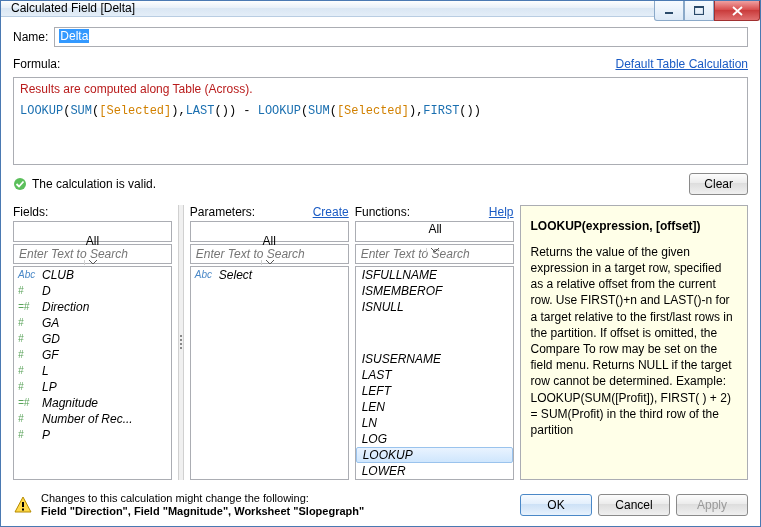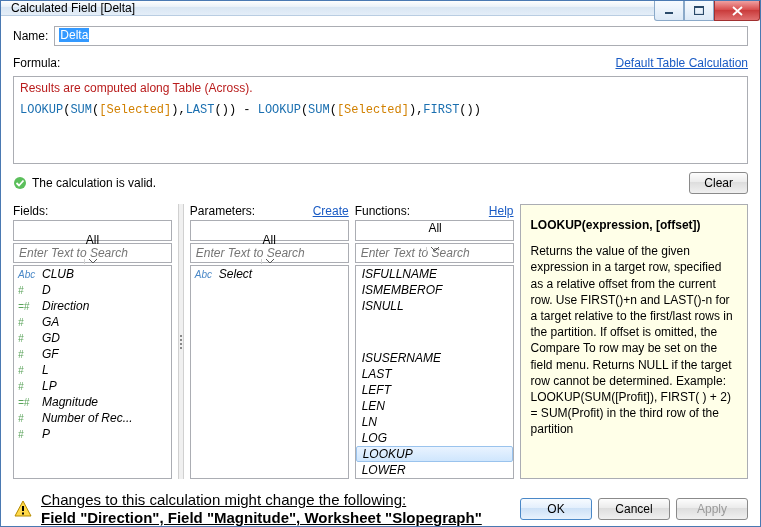--- a/index.html
+++ b/index.html
@@ -208,21 +208,21 @@
 .help-title { font-weight: bold; margin-bottom: 10px; }
 .footer {
   display: flex;
   align-items: center;
   justify-content: space-between;
   margin-top: 6px;
   gap: 10px;
 }
 .warn-left { display: flex; align-items: center; gap: 8px; }
 .warn-icon { width: 20px; height: 20px; flex-shrink: 0; }
-.warn-text { font-size: 15px; line-height: 1.2; text-decoration: underline; }
+.warn-text { font-size: 11px; line-height: 1.2; }
 .footer-btns { display: flex; gap: 6px; }
 .splitter {
   width: 6px;
   background: #f0f0f0;
   border-left: 1px solid #d0d0d0;
   border-right: 1px solid #d0d0d0;
   display: flex;
   flex-direction: column;
   align-items: center;
   justify-content: center;

